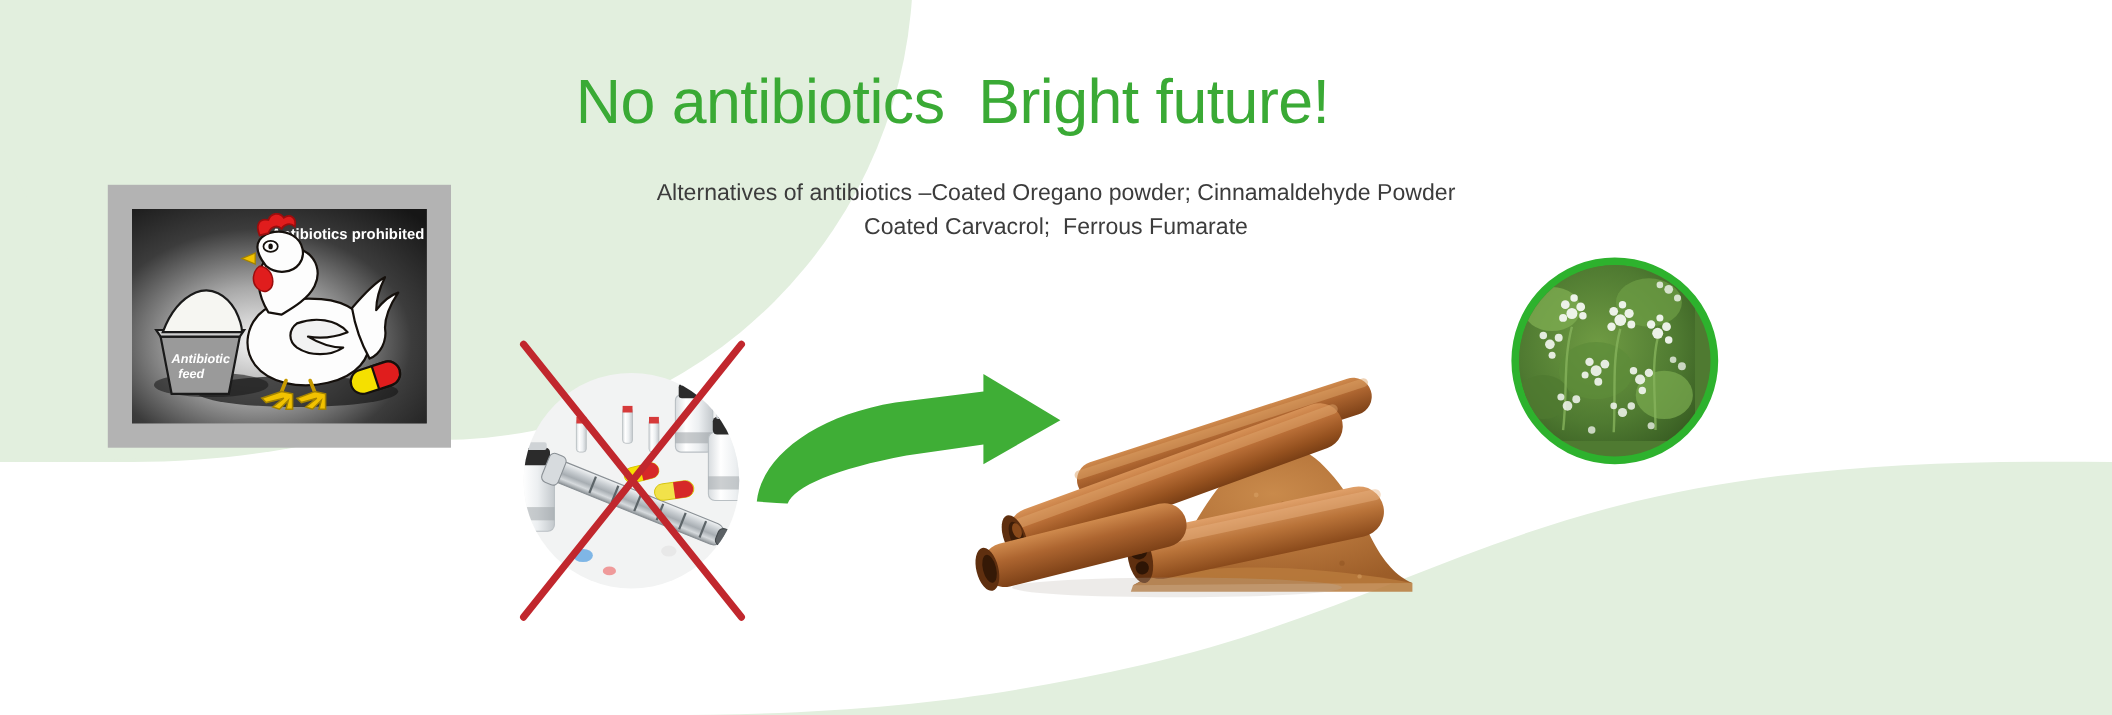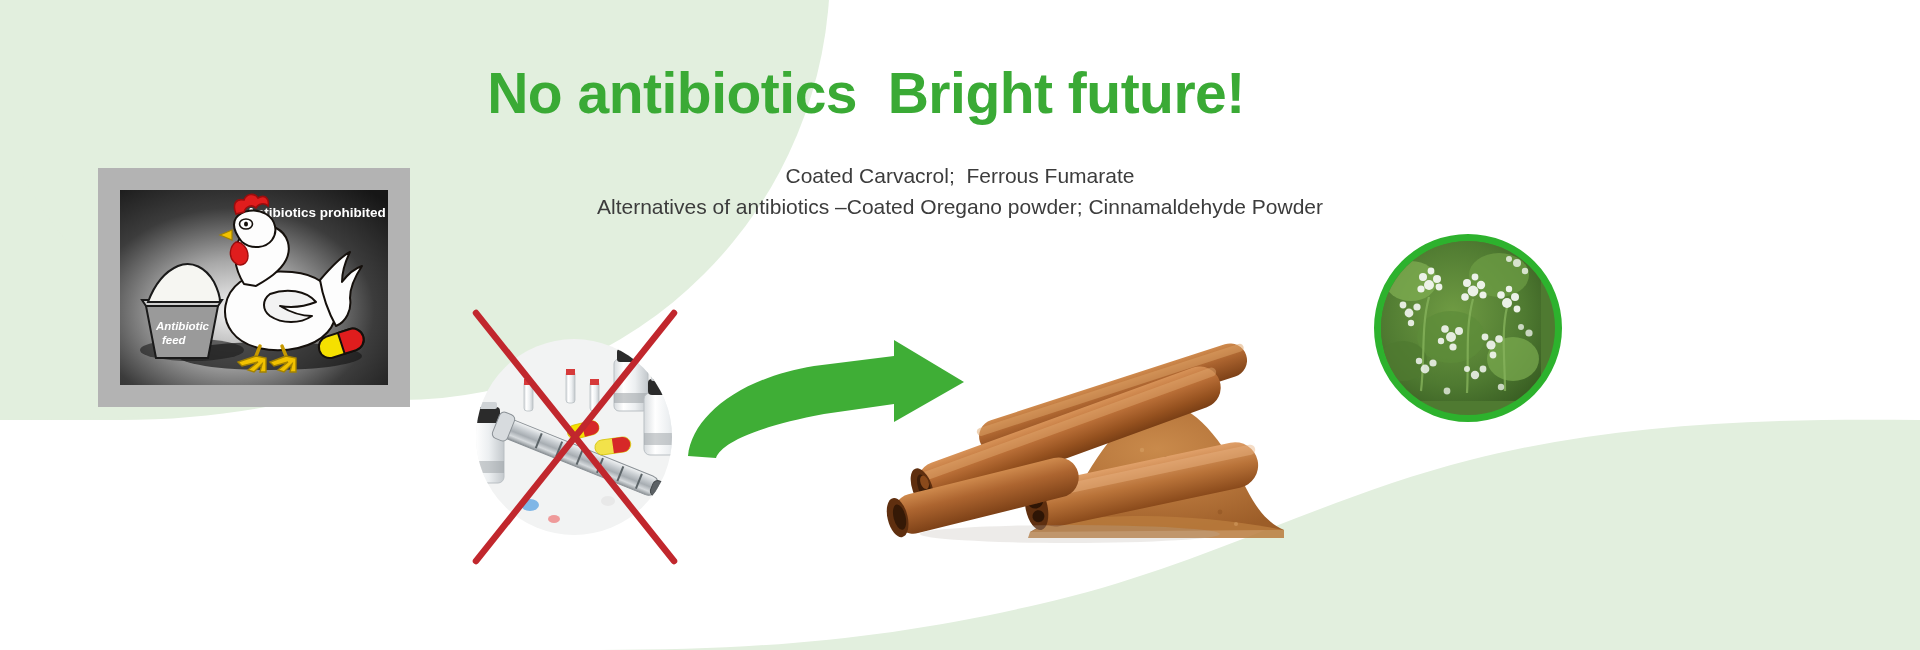--- a/index.html
+++ b/index.html
@@ -12,21 +12,21 @@
   .banner{position:absolute;inset:0;overflow:hidden;background:#fff;}
 
   
   .bg-layer{position:absolute;inset:0;z-index:0;}
   .bg-layer svg{display:block;width:1920px;height:650px;}
 
   
   .headline{
     position:absolute;left:0;top:60px;width:1732px;
     text-align:center;z-index:5;
-    font-size:57px;font-weight:bold;letter-spacing:-0.5px;
+    font-size:57px;font-weight:normal;letter-spacing:-0.5px;
     color:#3AAA35;white-space:pre;
   }
   .subtitle{
     position:absolute;left:0;top:160px;width:1920px;
     text-align:center;z-index:5;
     color:#3c3c3c;font-size:21px;line-height:31px;font-weight:normal;
   }
   .subtitle .line{display:block;white-space:pre;}
 
   
@@ -76,22 +76,22 @@
       <circle cx="400" cy="-30" r="430" fill="#E2EFDE"></circle>
 
       <path d="M1920,650 L1920,430 C1820,430 1700,448 1600,486 C1480,532 1380,584 1250,606 C1150,622 1040,626 940,626 L940,650 Z" fill="#E2EFDE"></path>
       <path d="M600,650 C780,650 900,636 1040,604 C1200,568 1320,498 1470,460 C1610,424 1760,418 1920,420 L1920,650 Z" fill="#E2EFDE"></path>
     </svg>
   </div>
 
   <div class="headline">No antibiotics  Bright future!</div>
 
   <div class="subtitle">
+    <span class="line">Alternatives of antibiotics –Coated Oregano powder; Cinnamaldehyde Powder</span>
     <span class="line">Coated Carvacrol;  Ferrous Fumarate</span>
-    <span class="line">Alternatives of antibiotics –Coated Oregano powder; Cinnamaldehyde Powder</span>
   </div>
 
   <div class="chicken-frame">
     <div class="chicken-photo">
       <svg viewBox="0 0 268 195" xmlns="http://www.w3.org/2000/svg">
         <defs>
           <radialGradient id="photoBg" cx="42%" cy="62%" r="80%">
             <stop offset="0%" stop-color="#f4f4f4"></stop>
             <stop offset="32%" stop-color="#a8a8a8"></stop>
             <stop offset="66%" stop-color="#3c3c3c"></stop>

